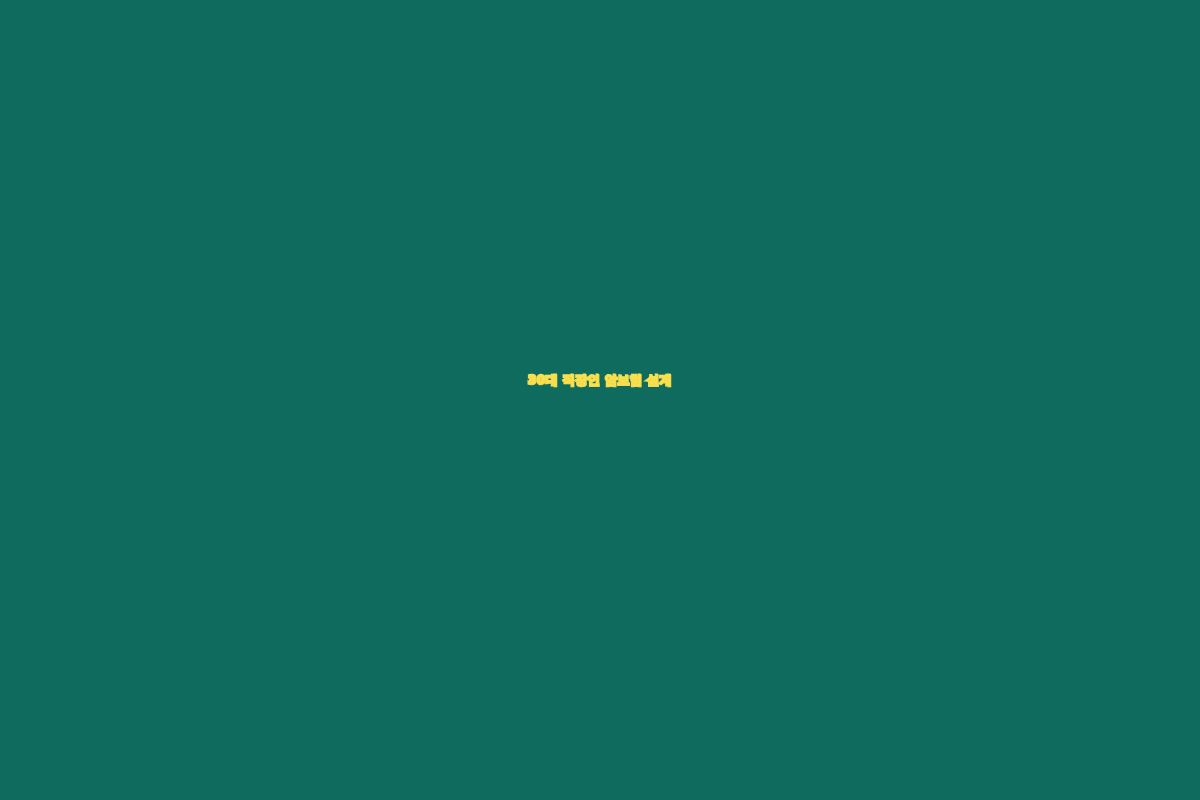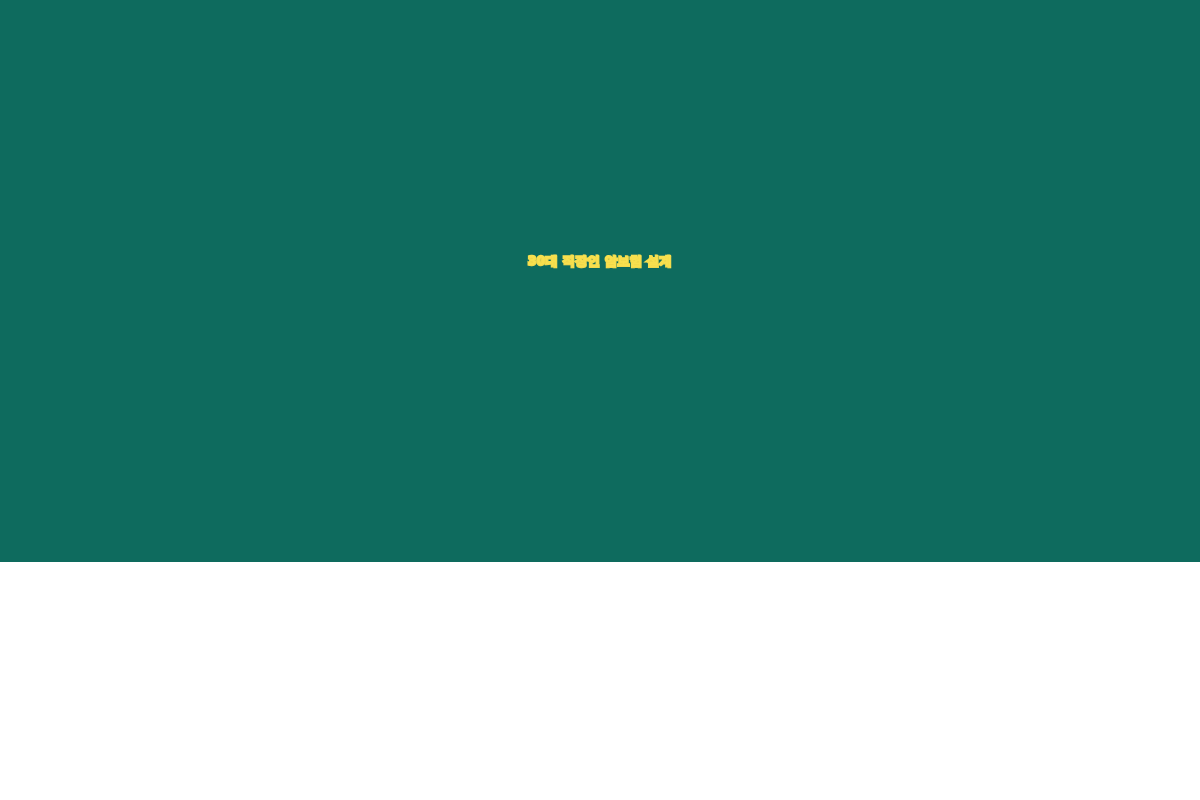--- a/index.html
+++ b/index.html
@@ -10,21 +10,21 @@
   body {
     width: 1200px;
     height: 800px;
     overflow: hidden;
     font-family: "Liberation Sans", "DejaVu Sans", sans-serif;
   }
 
   #promo-card {
     position: relative;
     width: 1200px;
-    height: 562px;
+    height: 800px;
     box-sizing: border-box;
     display: flex;
     flex-direction: column;
     align-items: center;
     justify-content: center;
     background-color: #0e6b5e;
     overflow: hidden;
   }
 
   #headline-block {

